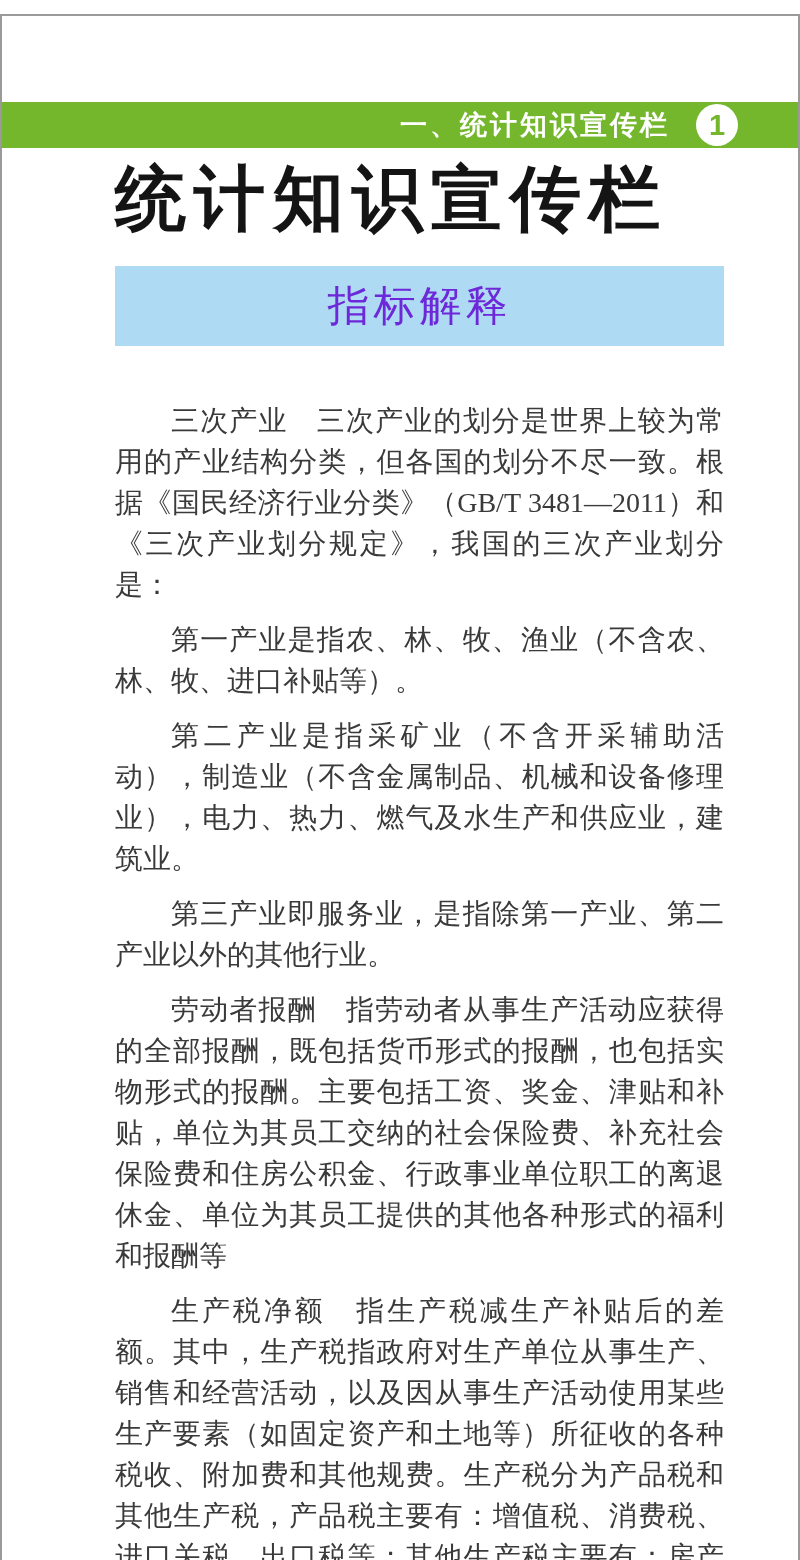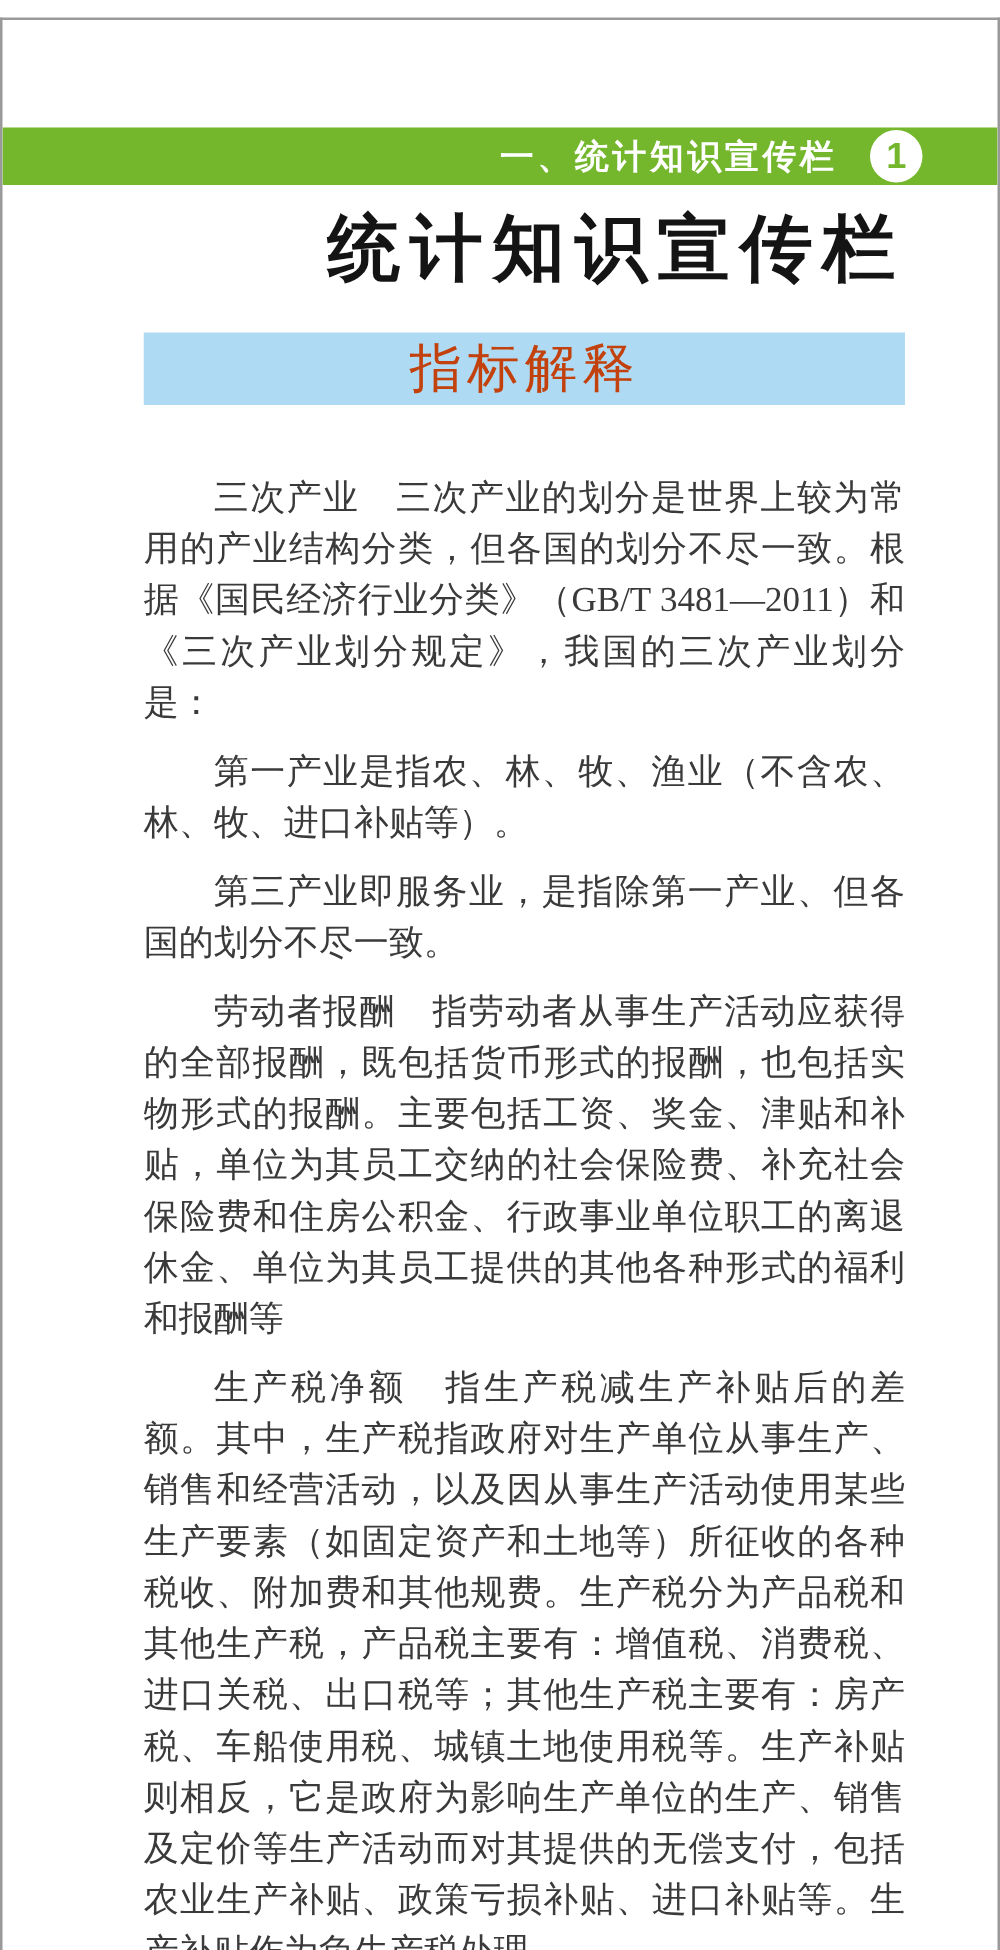--- a/index.html
+++ b/index.html
@@ -45,42 +45,42 @@
     justify-content: center;
     color: #74b72d;
     font-weight: bold;
     font-size: 29px;
     line-height: 1;
     flex: 0 0 auto;
   }
   .main-title {
     margin: 16px 0 0 113px;
     width: 609px;
-    text-align: right;
-    font-size: 58px;
+    text-align: left;
+    font-size: 71px;
     line-height: 70px;
     font-weight: 900;
     letter-spacing: 8px;
     color: #141414;
     font-family: Liberation Sans, sans-serif;
   }
   .content {
     margin-left: 113px;
     width: 609px;
   }
   .banner {
     margin-top: 32px;
-    height: 58px;
+    height: 80px;
     background: #aedbf3;
     display: flex;
     align-items: center;
     justify-content: center;
     font-size: 42px;
     letter-spacing: 4px;
-    color: #c2410c;
+    color: #6d28d9;
   }
   .bodytext {
     margin-top: 54px;
     font-size: 28px;
     line-height: 41px;
     text-align: justify;
     color: #3a3a3a;
   }
   .bodytext p {
     margin: 0 0 14px 0;
@@ -104,20 +104,21 @@
 
   <div class="content">
 
     <div class="banner">
       <span>指标解释</span>
     </div>
 
     <div class="bodytext">
       <p>三次产业　三次产业的划分是世界上较为常用的产业结构分类，但各国的划分不尽一致。根据《国民经济行业分类》（GB/T 3481—2011）和《三次产业划分规定》，我国的三次产业划分是：</p>
       <p>第一产业是指农、林、牧、渔业（不含农、林、牧、进口补贴等）。</p>
-      <p>第三产业即服务业，是指除第一产业、但各国的划分不尽一致。</p>
+      <p>第二产业是指采矿业（不含开采辅助活动），制造业（不含金属制品、机械和设备修理业），电力、热力、燃气及水生产和供应业，建筑业。</p>
+      <p>第三产业即服务业，是指除第一产业、第二产业以外的其他行业。</p>
       <p>劳动者报酬　指劳动者从事生产活动应获得的全部报酬，既包括货币形式的报酬，也包括实物形式的报酬。主要包括工资、奖金、津贴和补贴，单位为其员工交纳的社会保险费、补充社会保险费和住房公积金、行政事业单位职工的离退休金、单位为其员工提供的其他各种形式的福利和报酬等</p>
       <p>生产税净额　指生产税减生产补贴后的差额。其中，生产税指政府对生产单位从事生产、销售和经营活动，以及因从事生产活动使用某些生产要素（如固定资产和土地等）所征收的各种税收、附加费和其他规费。生产税分为产品税和其他生产税，产品税主要有：增值税、消费税、进口关税、出口税等；其他生产税主要有：房产税、车船使用税、城镇土地使用税等。生产补贴则相反，它是政府为影响生产单位的生产、销售及定价等生产活动而对其提供的无偿支付，包括农业生产补贴、政策亏损补贴、进口补贴等。生产补贴作为负生产税处理。</p>
     </div>
 
   </div>
 
 </div>
 
 </body></html>

